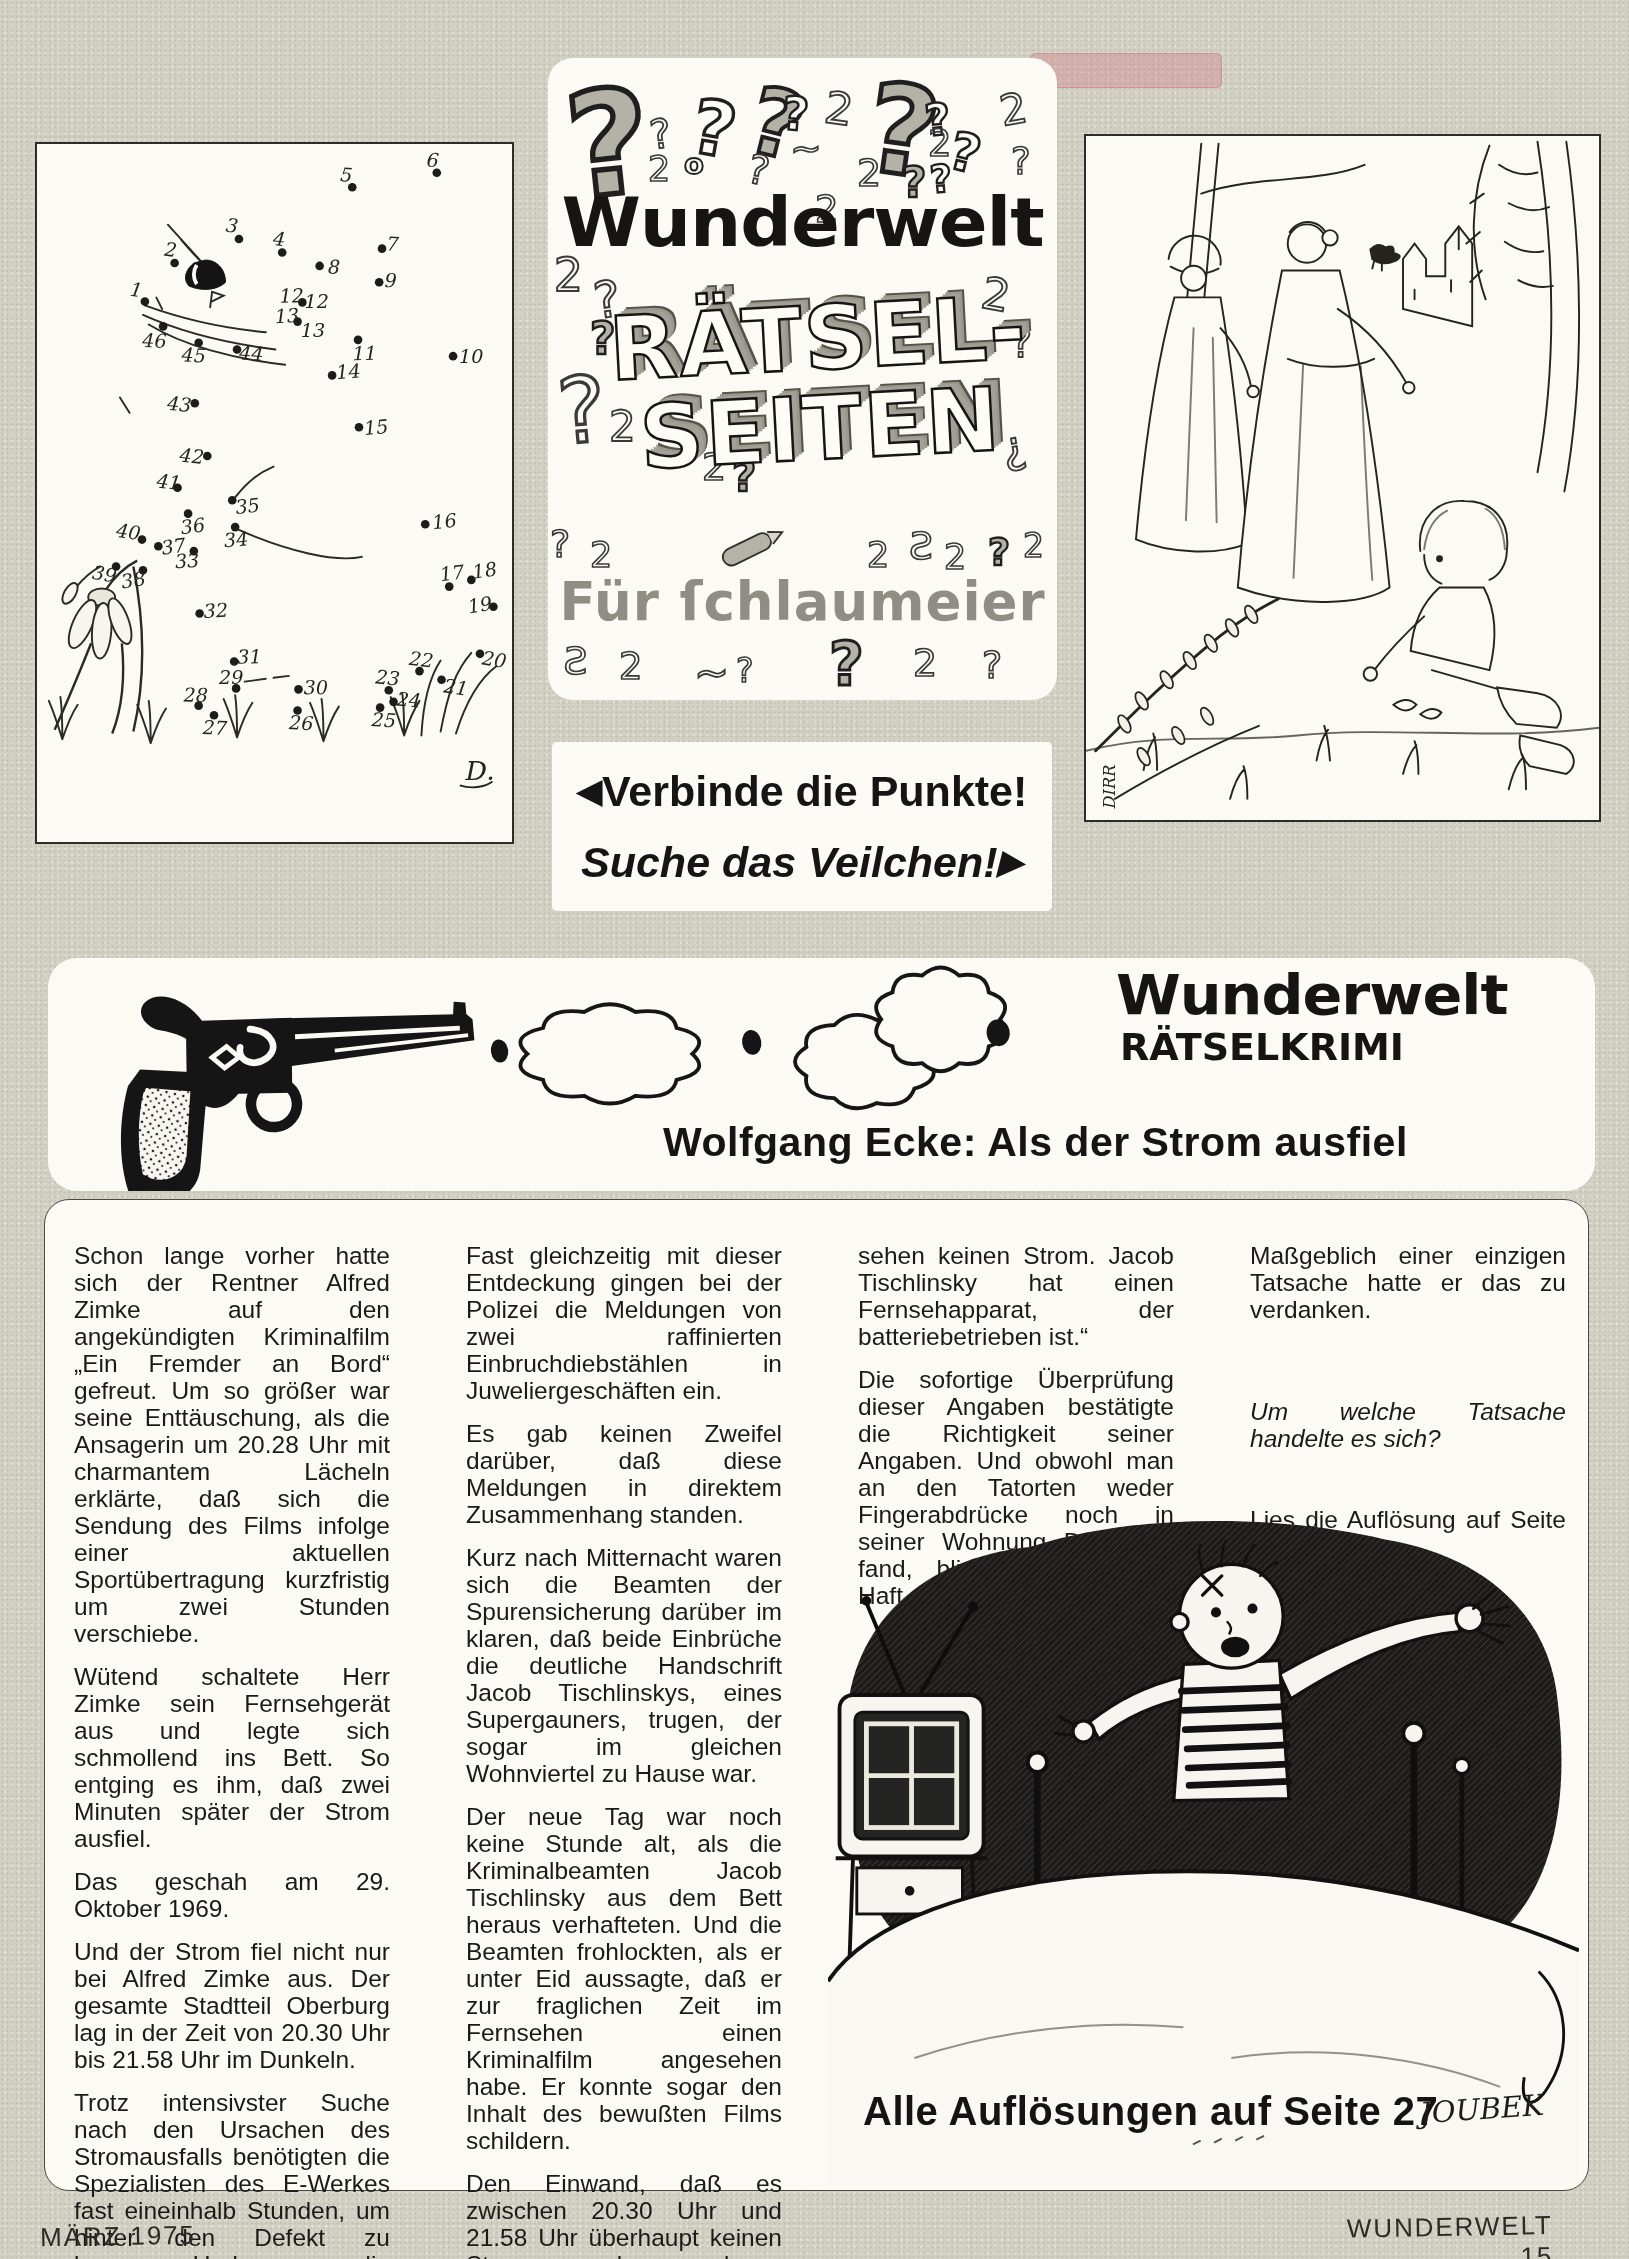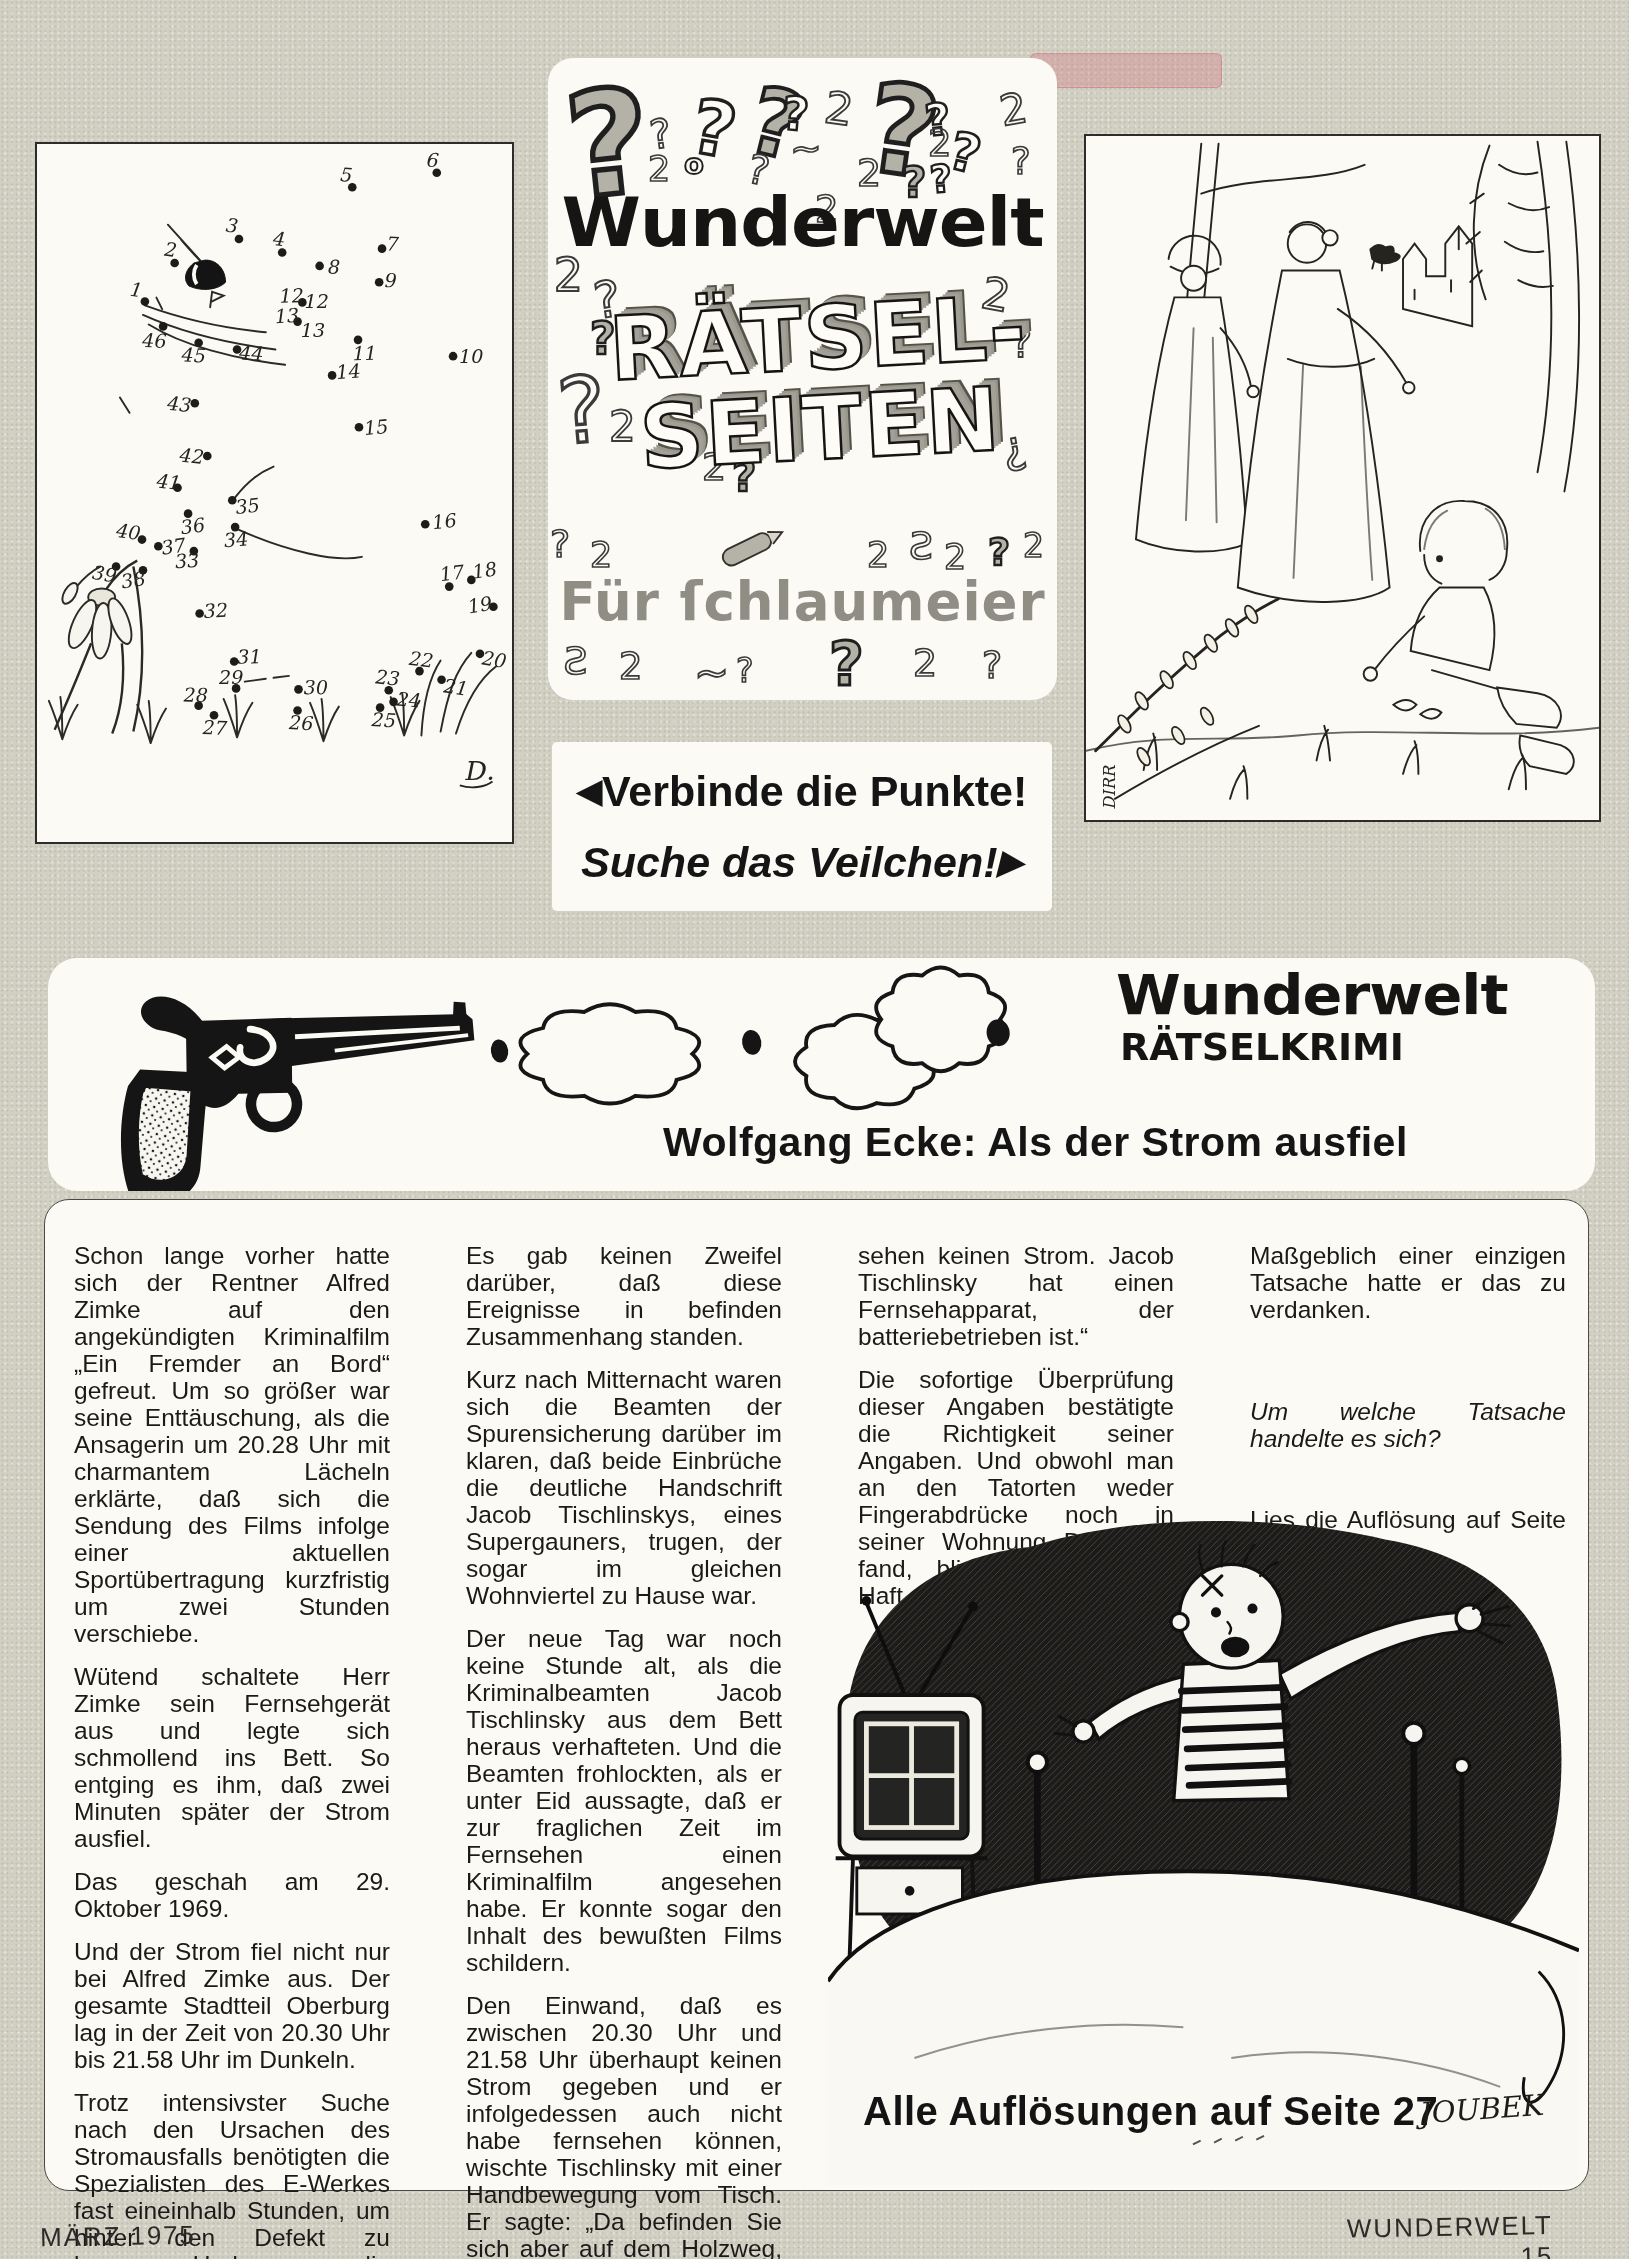--- a/index.html
+++ b/index.html
@@ -407,21 +407,22 @@
 <div id="main-panel" class="panel"></div>
 <div id="col1" class="col">
     <p>Schon lange vorher hatte sich der Rentner Alfred Zimke auf den angekündigten Kriminalfilm „Ein Fremder an Bord“ gefreut. Um so größer war seine Enttäuschung, als die Ansagerin um 20.28 Uhr mit charmantem Lächeln erklärte, daß sich die Sendung des Films infolge einer aktuellen Sportübertragung kurzfristig um zwei Stunden verschiebe.</p>
     <p>Wütend schaltete Herr Zimke sein Fernsehgerät aus und legte sich schmollend ins Bett. So entging es ihm, daß zwei Minuten später der Strom ausfiel.</p>
     <p>Das geschah am 29. Oktober 1969.</p>
     <p>Und der Strom fiel nicht nur bei Alfred Zimke aus. Der gesamte Stadtteil Oberburg lag in der Zeit von 20.30 Uhr bis 21.58 Uhr im Dunkeln.</p>
     <p>Trotz intensivster Suche nach den Ursachen des Stromausfalls benötigten die Spezialisten des E-Werkes fast eineinhalb Stunden, um hinter den Defekt zu kommen. Und so war die Überraschung groß, als kein Zweifel mehr daran bestand, daß der Ausfall absichtlich herbeigeführt wurde.</p>
     <p>Sehr sachkundige Hände hatten die Hauptleitung unterbrochen.</p>
   </div>
 <div id="col2" class="col">
-    <p>Es gab keinen Zweifel darüber, daß diese Ereignisse in befinden Zusammenhang standen.</p>
+    <p>Fast gleichzeitig mit dieser Entdeckung gingen bei der Polizei die Meldungen von zwei raffinierten Einbruchdiebstählen in Juweliergeschäften ein.</p>
+    <p>Es gab keinen Zweifel darüber, daß diese Meldungen in direktem Zusammenhang standen.</p>
     <p>Kurz nach Mitternacht waren sich die Beamten der Spurensicherung darüber im klaren, daß beide Einbrüche die deutliche Handschrift Jacob Tischlinskys, eines Supergauners, trugen, der sogar im gleichen Wohnviertel zu Hause war.</p>
     <p>Der neue Tag war noch keine Stunde alt, als die Kriminalbeamten Jacob Tischlinsky aus dem Bett heraus verhafteten. Und die Beamten frohlockten, als er unter Eid aussagte, daß er zur fraglichen Zeit im Fernsehen einen Kriminalfilm angesehen habe. Er konnte sogar den Inhalt des bewußten Films schildern.</p>
     <p>Den Einwand, daß es zwischen 20.30 Uhr und 21.58 Uhr überhaupt keinen Strom gegeben und er infolgedessen auch nicht habe fernsehen können, wischte Tischlinsky mit einer Handbewegung vom Tisch. Er sagte: „Da befinden Sie sich aber auf dem Holzweg, meine Herren. Jacob Tischlinsky braucht zum Fern-</p>
   </div>
 <div id="col3" class="col">
     <p>sehen keinen Strom. Jacob Tischlinsky hat einen Fernsehapparat, der batteriebetrieben ist.“</p>
     <p>Die sofortige Überprüfung dieser Angaben bestätigte die Richtigkeit seiner Angaben. Und obwohl man an den Tatorten weder Fingerabdrücke noch in seiner Wohnung Diebesgut fand, blieb Tischlinsky in Haft.</p>
   </div>
 <div id="col4" class="col">
   <p>Maßgeblich einer einzigen Tatsache hatte er das zu verdanken.</p>

